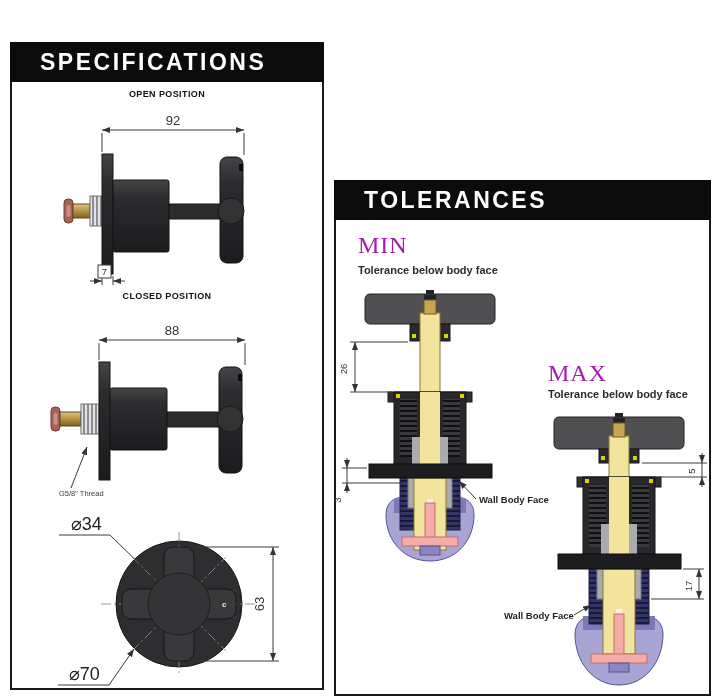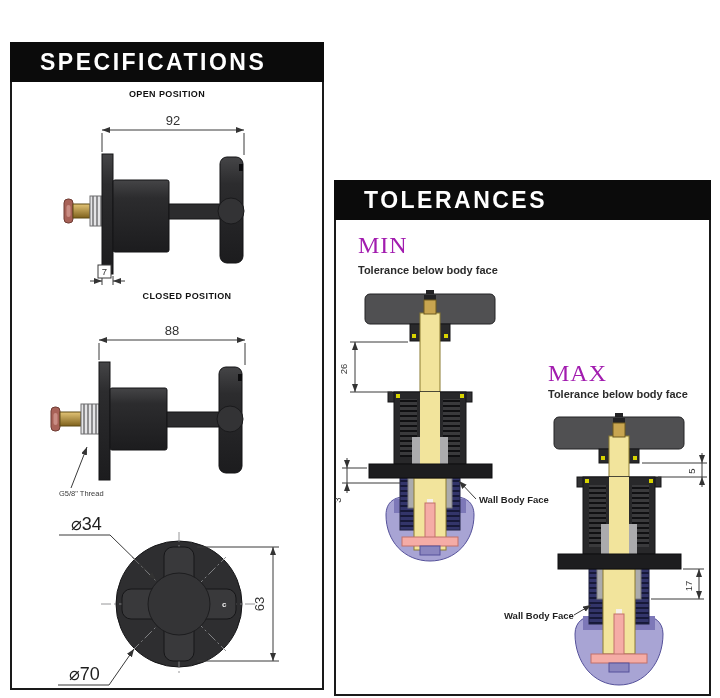--- a/index.html
+++ b/index.html
@@ -91,21 +91,21 @@
     <g>
       <line class="dl" x1="60" y1="169" x2="60" y2="178"></line>
       <line class="dl" x1="71" y1="169" x2="71" y2="178"></line>
       <line class="dl" x1="48" y1="174" x2="60" y2="174" marker-end="url(#arr)"></line>
       <line class="dl" x1="83" y1="174" x2="71" y2="174" marker-end="url(#arr)"></line>
       <rect x="56" y="158" width="13" height="13" fill="#fff" stroke="#3a3a3a"></rect>
       <text class="dimsm" x="62.5" y="168" text-anchor="middle">7</text>
     </g>
   </svg>
 
-  <div class="pos-label" style="top:247px;padding-left:20px;">CLOSED POSITION</div>
+  <div class="pos-label" style="top:247px;">CLOSED POSITION</div>
 
   <svg width="255" height="182" style="left:25px;top:278px;" viewBox="0 0 255 182">
     <g>
       <line class="dl" x1="62" y1="21" x2="62" y2="38"></line>
       <line class="dl" x1="208" y1="21" x2="208" y2="43"></line>
       <line class="dl" x1="62" y1="18" x2="208" y2="18" marker-start="url(#arrS)" marker-end="url(#arr)"></line>
       <text class="dim" x="135" y="13" text-anchor="middle">88</text>
     </g>
     <g>
       <rect x="14" y="85" width="9" height="24" rx="4" fill="#a86258" stroke="#6f3c34"></rect>

